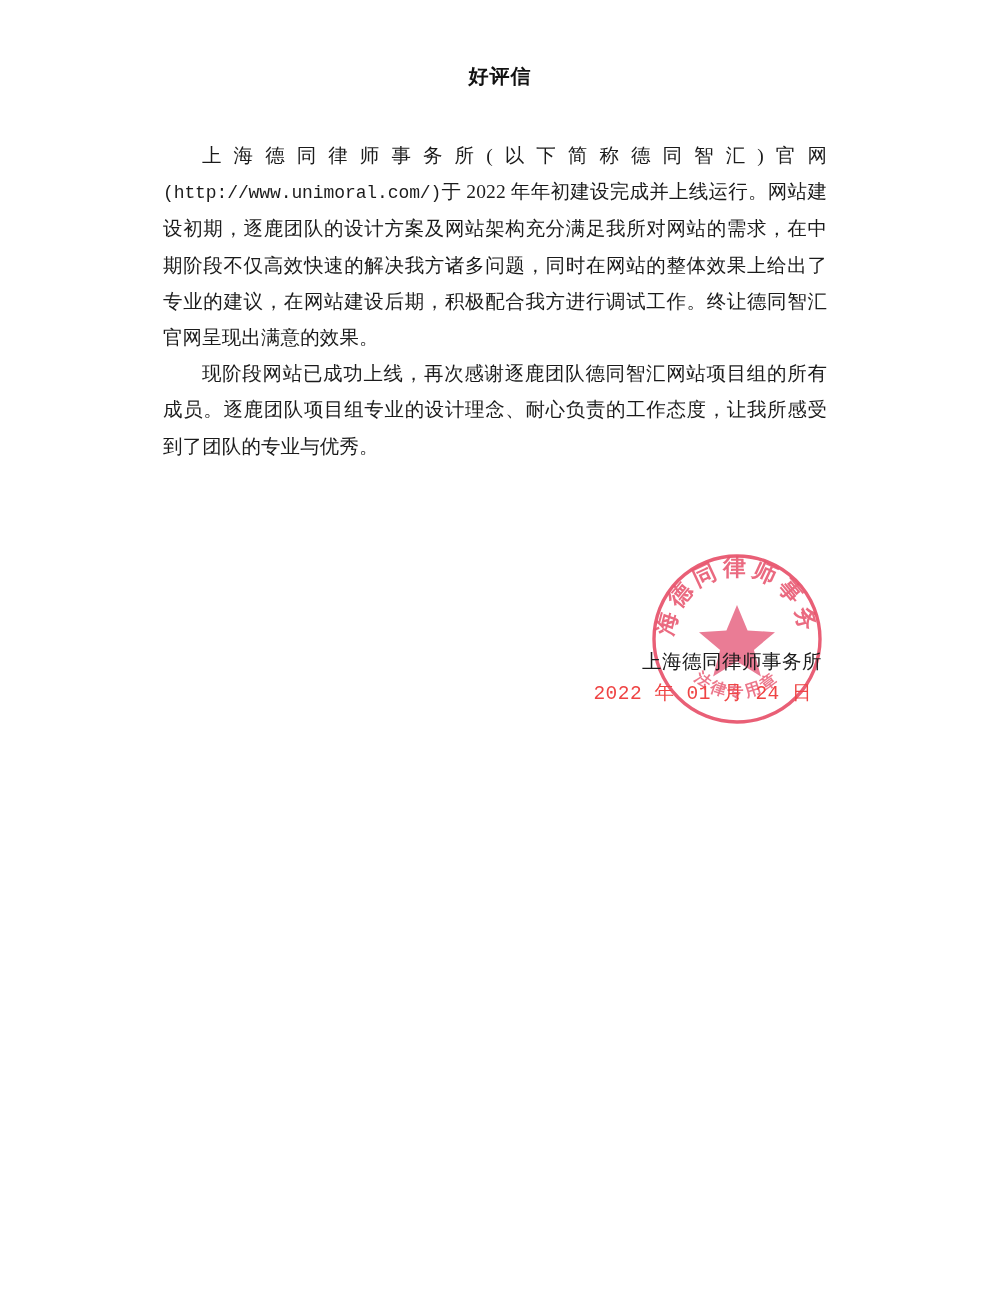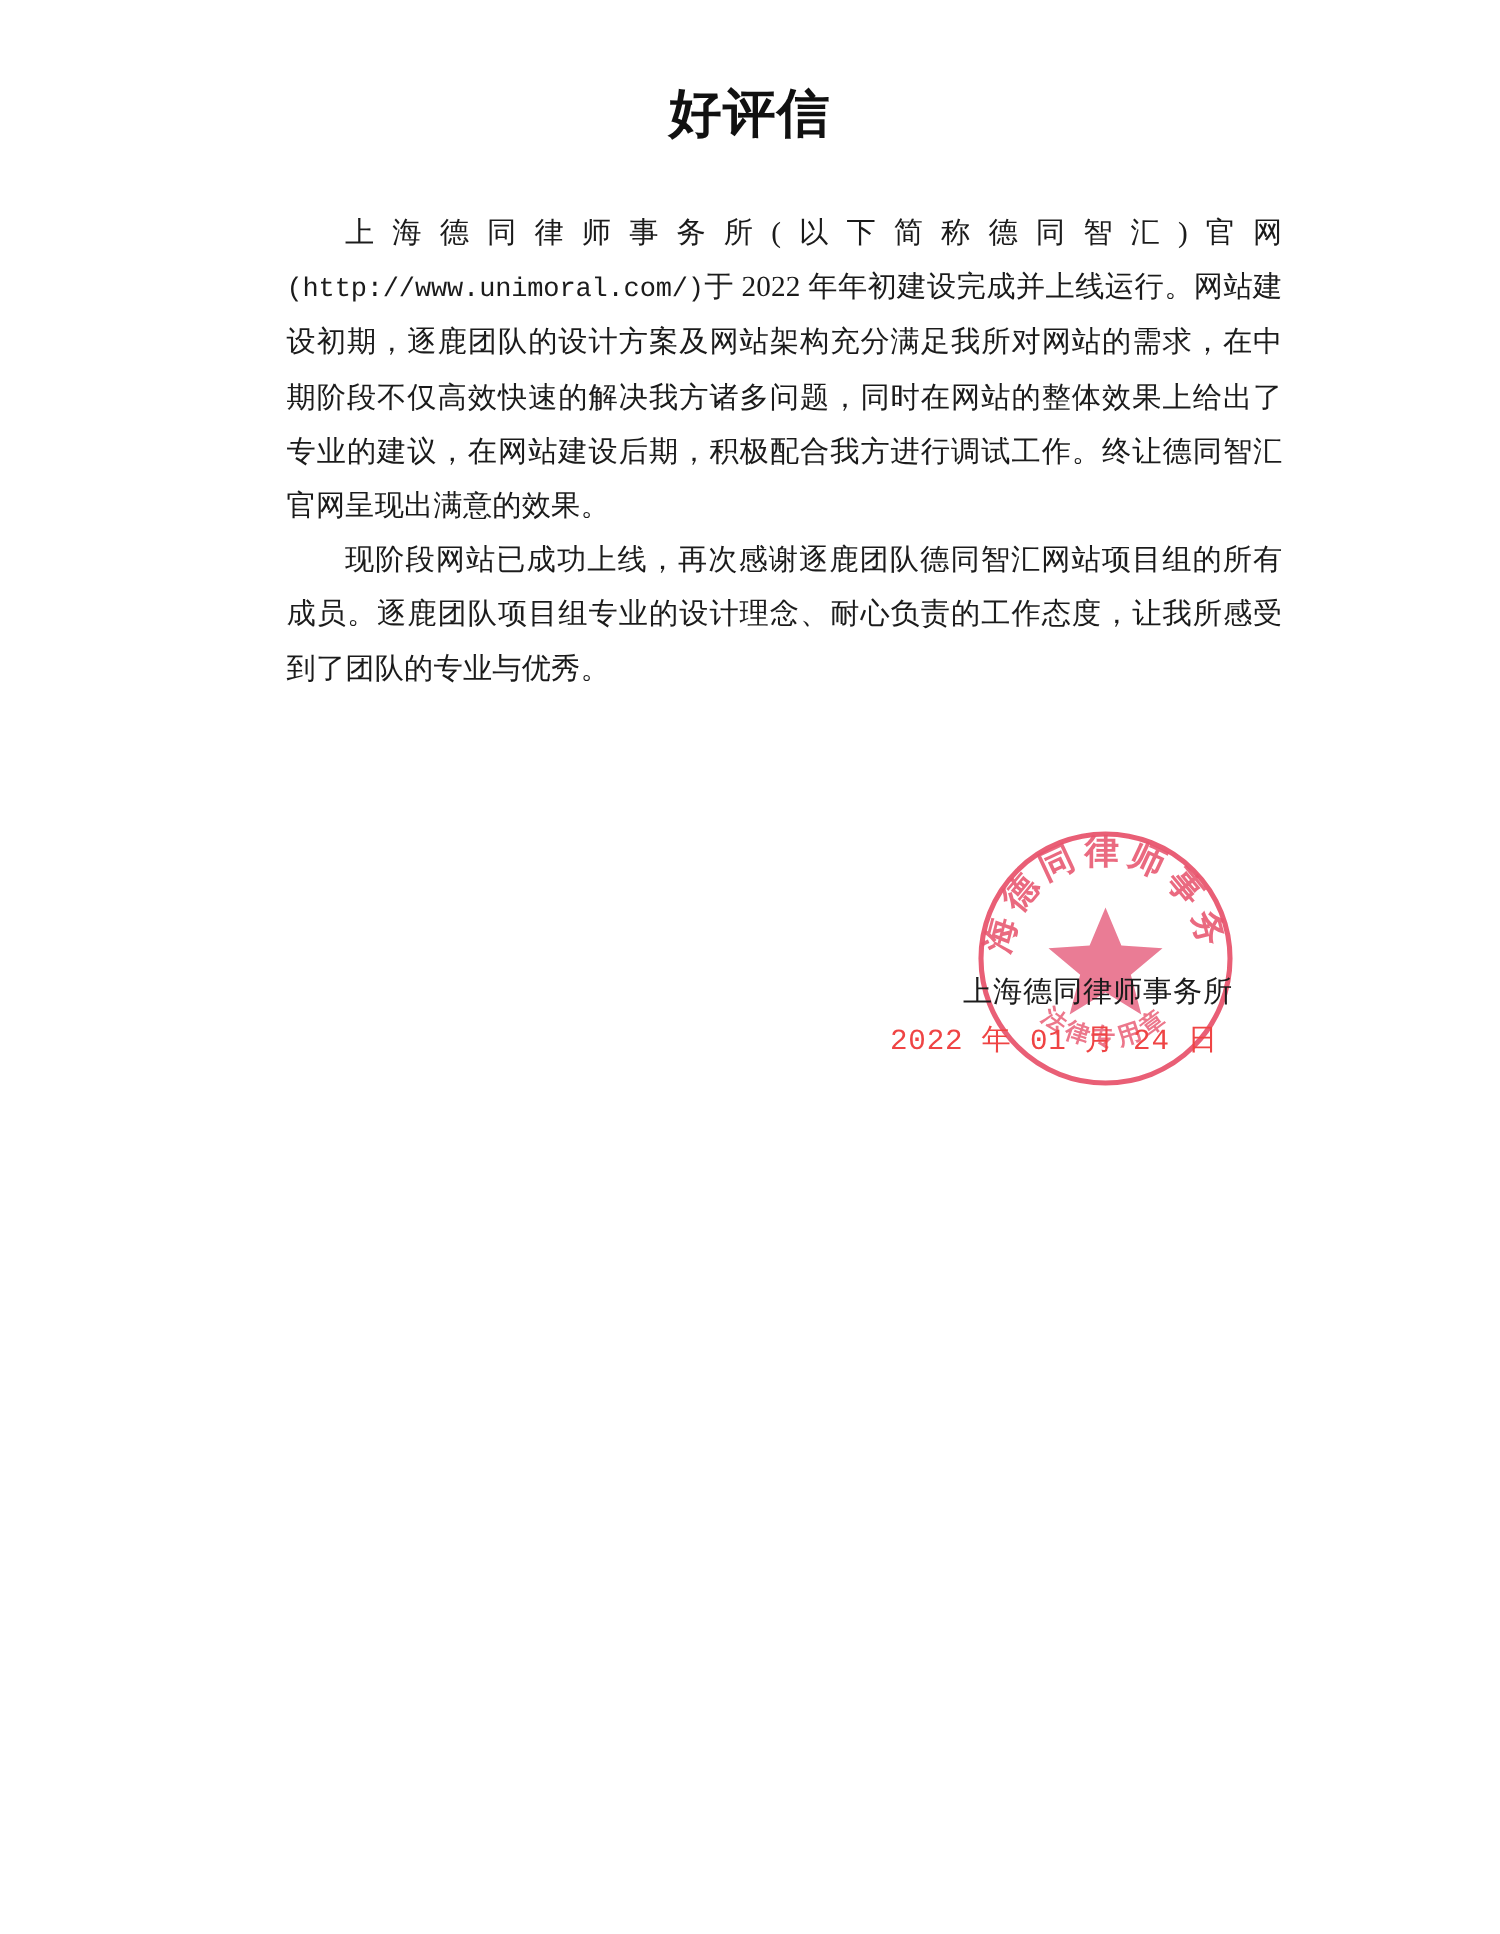--- a/index.html
+++ b/index.html
@@ -22,34 +22,33 @@
     box-sizing: border-box;
   }
 
   
   .doc-title {
     position: absolute;
     top: 56px;
     left: 0;
     width: 1000px;
     text-align: center;
-    font-size: 35px;
+    font-size: 20px;
     font-weight: bold;
     letter-spacing: 1px;
     line-height: 40px;
     color: #111111;
   }
 
   
   .body-block {
     position: absolute;
     top: 138px;
     left: 163px;
     width: 664px;
-    margin-left: 28px;
   }
 
   .para {
     margin: 0;
     font-size: 19.5px;
     line-height: 36.2px;
     color: #1b1b1b;
     text-align: justify;
     text-justify: inter-ideograph;
     text-indent: 2em;

